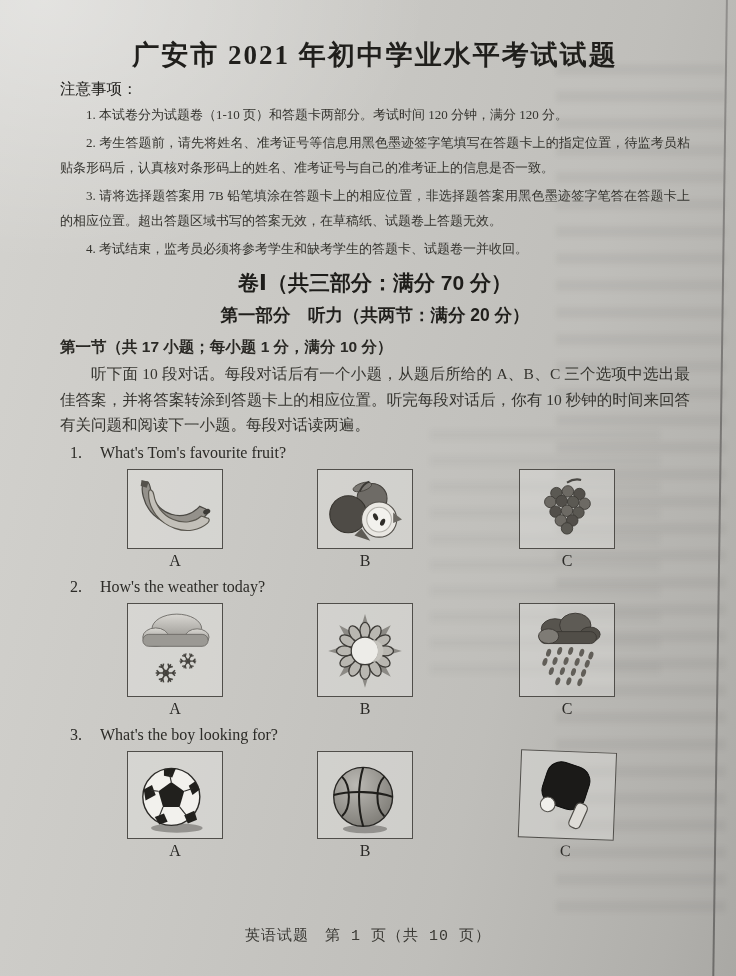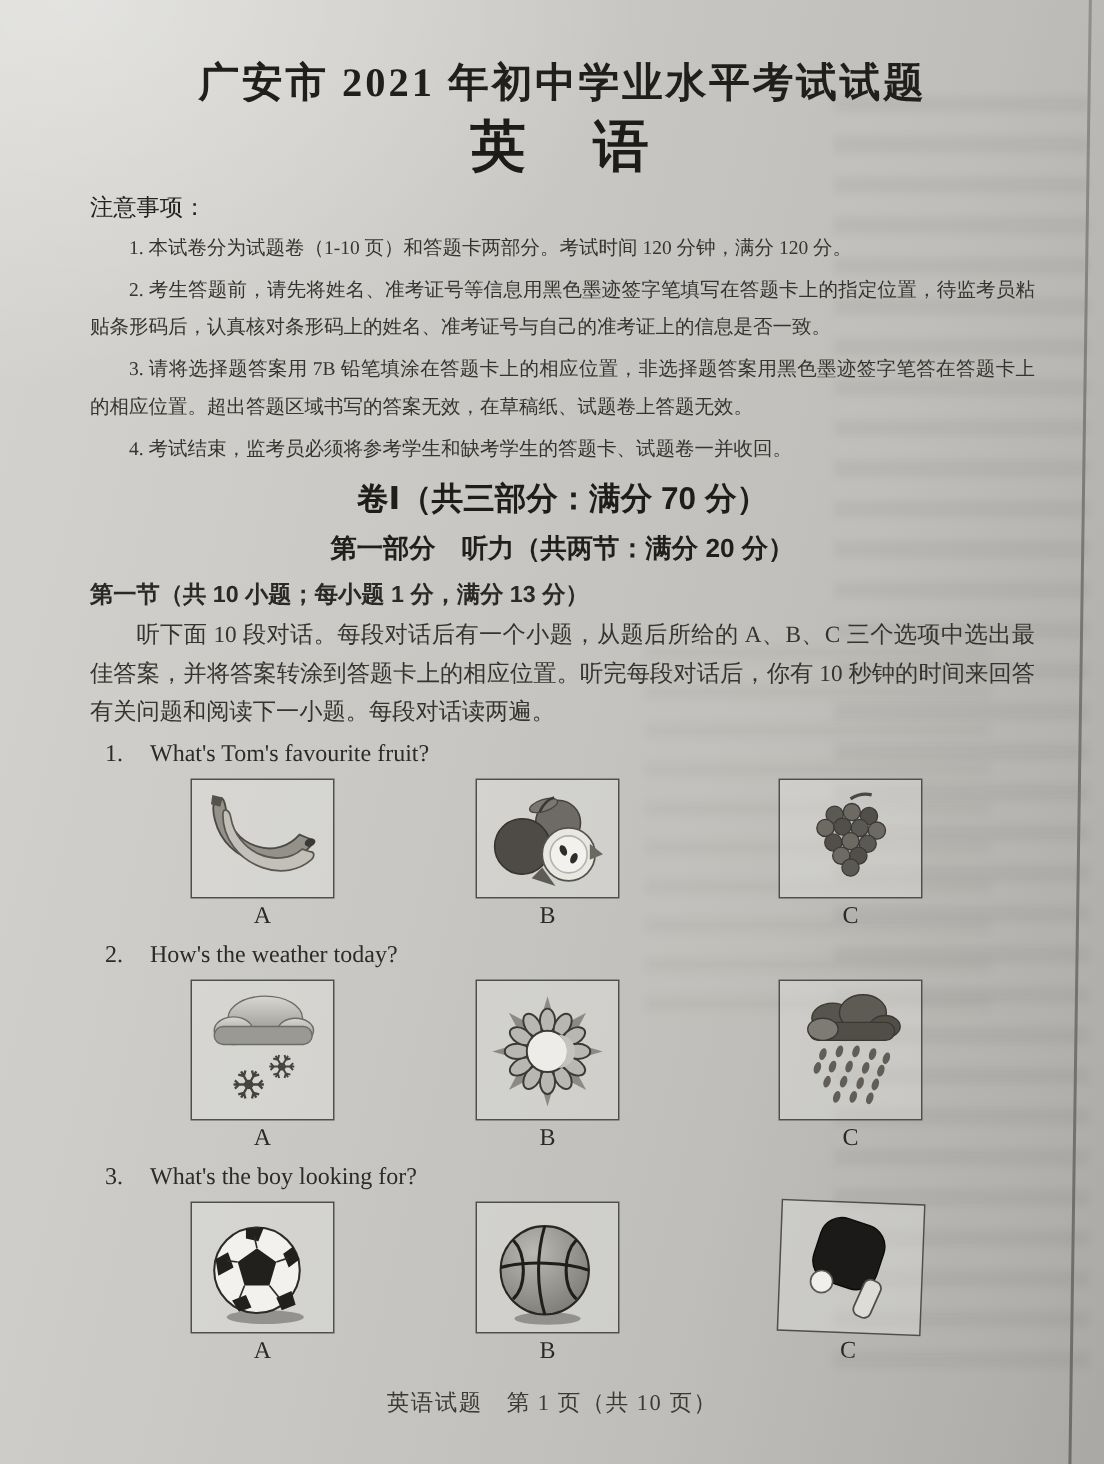--- a/index.html
+++ b/index.html
@@ -74,47 +74,46 @@
     display:flex;align-items:center;justify-content:center;box-sizing:border-box;
   }
   .h94 .img-box{height:94px;}
   .h88 .img-box{height:88px;}
   .tilt{transform:rotate(2.2deg);}
   .opt-label{
     margin-top:3px;text-align:center;font-size:16px;line-height:18px;color:#2b2a27;
   }
   .page-footer{
     position:absolute;left:0;right:0;bottom:16px;text-align:center;
-    font-size:15px;letter-spacing:1px;color:#3a3934;
+    font-size:15px;letter-spacing:1px;color:#3a3934;font-family:Liberation Mono, monospace;
   }
   svg{display:block;}
 </style>
 </head>
 <body>
 
 <div class="page">
   <div class="ghosting"></div>
   <div class="ghosting2"></div>
   <div class="fold-line"></div>
 
   <div class="content">
     <h1 class="title">广安市 2021 年初中学业水平考试试题</h1>
-    <h2 class="subject">英　语</h2>
 
     <div class="notice">
       <p class="notice-head">注意事项：</p>
       <p class="notice-item">1. 本试卷分为试题卷（1-10 页）和答题卡两部分。考试时间 120 分钟，满分 120 分。</p>
       <p class="notice-item">2. 考生答题前，请先将姓名、准考证号等信息用黑色墨迹签字笔填写在答题卡上的指定位置，待监考员粘贴条形码后，认真核对条形码上的姓名、准考证号与自己的准考证上的信息是否一致。</p>
       <p class="notice-item">3. 请将选择题答案用 7B 铅笔填涂在答题卡上的相应位置，非选择题答案用黑色墨迹签字笔答在答题卡上的相应位置。超出答题区域书写的答案无效，在草稿纸、试题卷上答题无效。</p>
       <p class="notice-item">4. 考试结束，监考员必须将参考学生和缺考学生的答题卡、试题卷一并收回。</p>
     </div>
 
     <h3 class="vol-head">卷Ⅰ（共三部分：满分 70 分）</h3>
     <h4 class="part-head">第一部分　听力（共两节：满分 20 分）</h4>
-    <p class="section-head">第一节（共 10 小题；每小题 1 分，满分 13 分）</p>
+    <p class="section-head">第一节（共 17 小题；每小题 1 分，满分 10 分）</p>
     <p class="listen-intro">听下面 10 段对话。每段对话后有一个小题，从题后所给的 A、B、C 三个选项中选出最佳答案，并将答案转涂到答题卡上的相应位置。听完每段对话后，你有 10 秒钟的时间来回答有关问题和阅读下一小题。每段对话读两遍。</p>
 
     <div class="question">
       <p class="q-text"><span class="q-num">1.</span><span>What's Tom's favourite fruit?</span></p>
       <div class="options-row">
         <figure class="option opt-a">
           <div class="img-box">
             <svg width="92" height="74" viewBox="0 0 100 84">
               <path d="M16 12 C12 14 12 20 14 28 C18 44 30 56 48 60 C64 63 78 58 86 48 C88 45 88 43 85 42 L78 39 C70 48 58 52 46 48 C32 44 24 32 22 18 C21 12 19 10 16 12 Z" fill="#94918b" stroke="#4c4a45" stroke-width="1.4"></path>
               <path d="M20 24 C20 42 32 58 50 64 C64 69 78 66 87 58 C90 55 89 52 86 52 L80 50 C72 57 60 59 48 54 C36 49 28 38 26 26 C25 20 20 18 20 24 Z" fill="#c3c0b9" stroke="#5a574f" stroke-width="1.3"></path>

